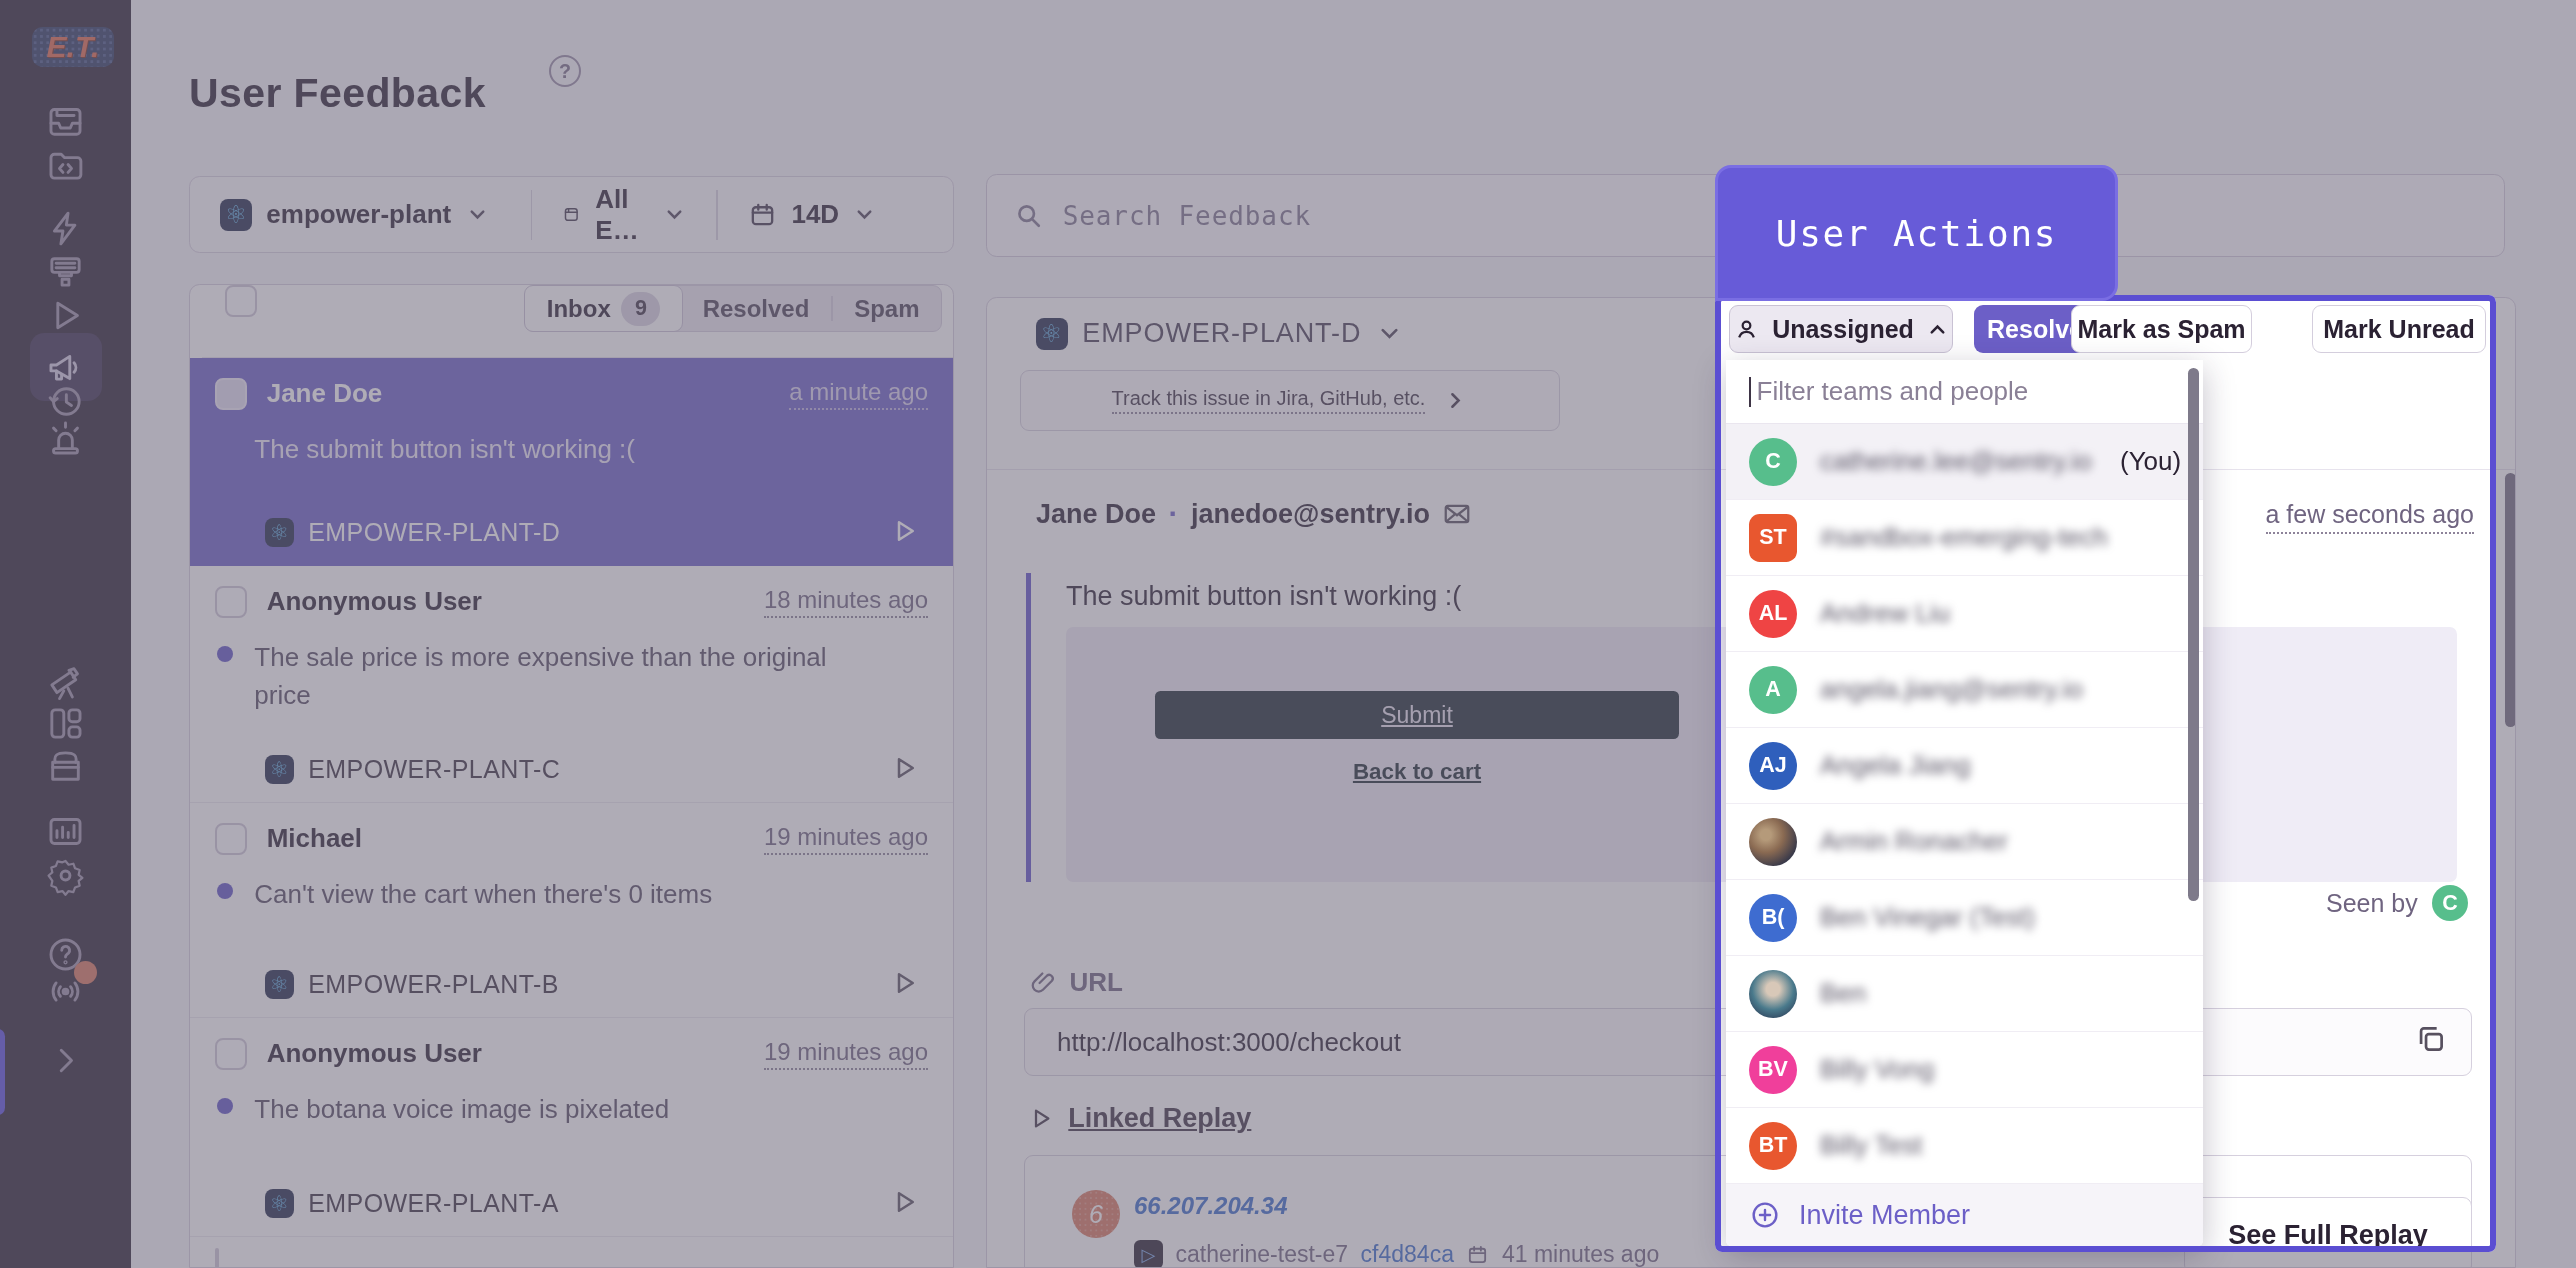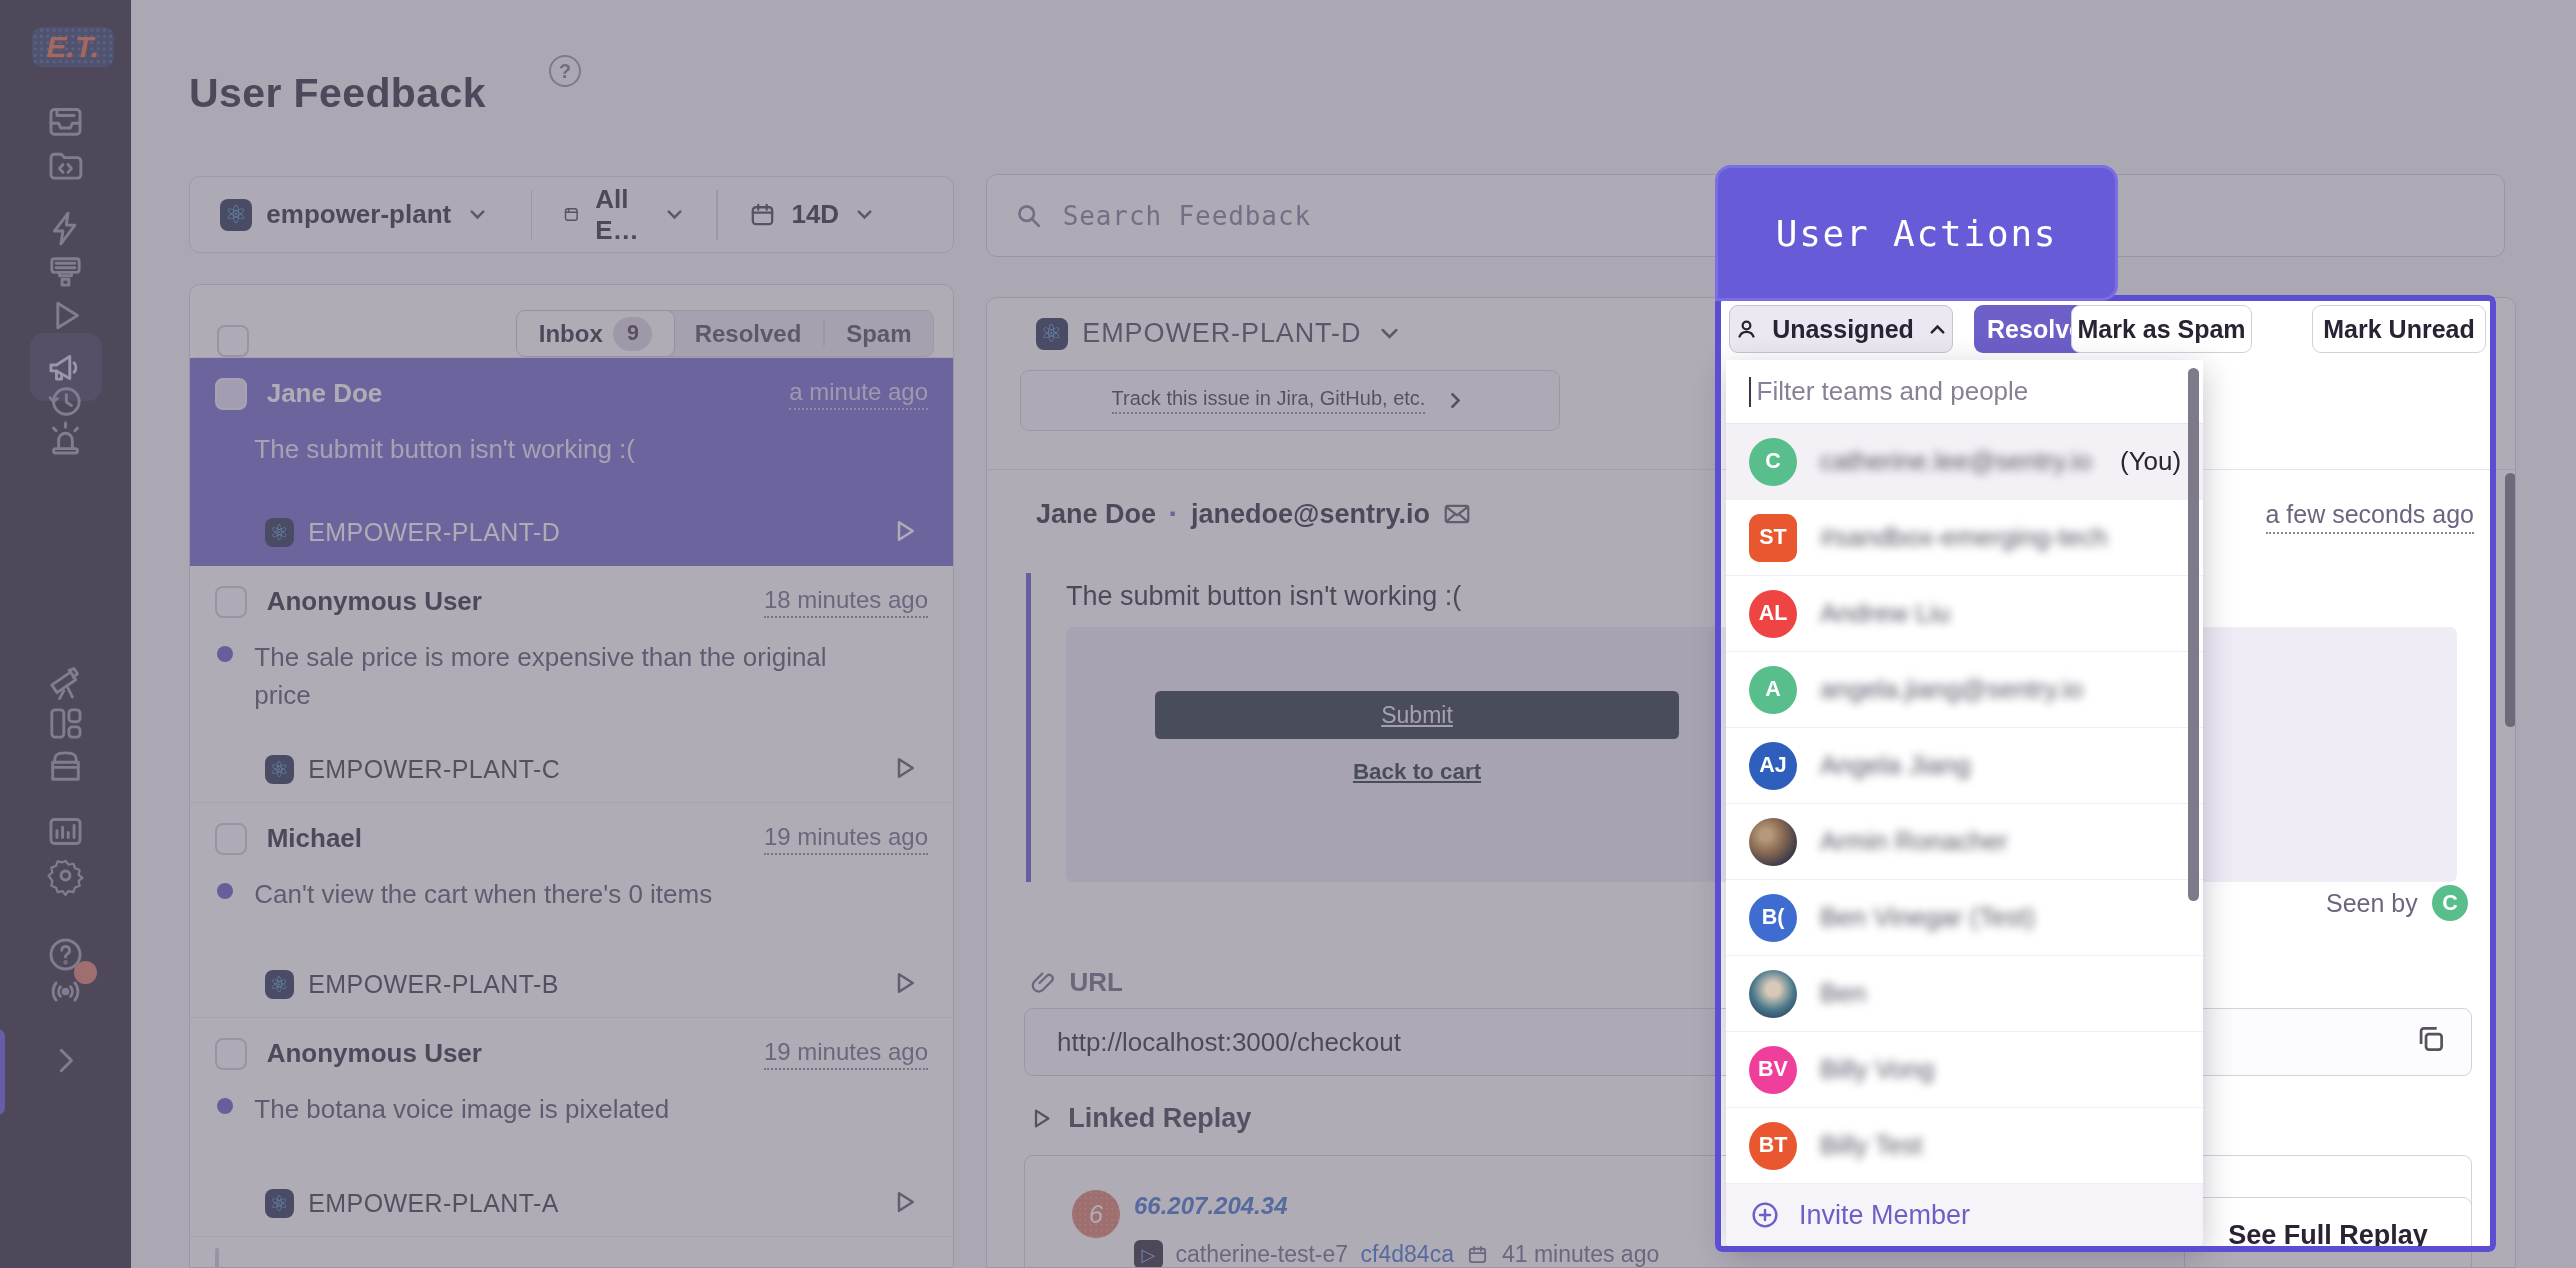--- a/index.html
+++ b/index.html
@@ -33,21 +33,21 @@
   
   #filter-bar{left:189px;top:176px;width:765px;height:77px;background:#FBFAFD;border:1.8px solid #D8D2E0;border-radius:10.7px;display:flex;align-items:stretch;}
   .fcell{display:flex;align-items:center;gap:14.3px;padding:0 30px;font-size:26px;font-weight:600;color:#2B2233;}
   .fdiv{width:1.8px;background:#D8D2E0;margin:12.5px 0;}
   .react-badge{width:32px;height:32px;border-radius:8px;background:#20294a;color:#5FB3E8;display:inline-flex;align-items:center;justify-content:center;font-size:25px;flex:none;}
   .chev{color:#4D4458;flex:none;}
   .fic{color:#40384d;}
 
   
   #list-panel{left:189px;top:284px;width:765px;height:984px;background:#FFFFFF;border:1.8px solid #D4CEDD;border-radius:10.7px 10.7px 0 0;overflow:hidden;}
-  #list-head{position:absolute;left:4px;top:0;width:100%;height:73px;border-bottom:1.8px solid #E7E3ED;display:flex;align-items:flex-end;padding:0 23px;gap:12px;}
+  #list-head{position:absolute;left:12px;top:0;width:100%;height:73px;border-bottom:1.8px solid #E7E3ED;display:flex;align-items:flex-start;padding:0 23px;gap:12px;}
   .cbx{width:32px;height:32px;border:2.2px solid #CFC8D8;border-radius:8px;background:#FDFCFE;flex:none;}
   #seg-group{margin-left:auto;display:flex;align-items:center;background:#EBE7F0;border:1.8px solid #D5CEDE;border-radius:9px;height:47px;padding:0;}
   .seg{display:flex;align-items:center;gap:10.7px;padding:0 21.5px;font-size:24px;font-weight:600;color:#4D4458;height:100%;}
   .seg.active{background:#FFFFFF;border:1.8px solid #C9C2D4;border-radius:9px;margin:-1.8px;color:#2B2233;height:47px;}
   .seg-badge{min-width:39px;height:34px;border-radius:18px;background:#D9D3E2;color:#3E3446;font-size:21.5px;display:flex;align-items:center;justify-content:center;padding:0 9px;}
   .seg-sep{width:1.8px;height:25px;background:#D5CEDE;}
   #fb-list{position:absolute;left:0;top:73px;width:100%;}
   .fb-item{position:relative;width:100%;padding:19.7px 25px 16px 25px;display:flex;flex-direction:column;border-bottom:1.8px solid #ECE8F0;background:#FFF;}
   .fb-item.selected{background:#6C5FC7;border-bottom-color:#6C5FC7;}
   .fb-row1{display:flex;align-items:center;gap:19.7px;}
@@ -89,21 +89,21 @@
   #quote-bar{left:39px;top:275px;width:5.4px;height:309px;background:#6152C9;}
   #fb-message{left:79px;top:283px;font-size:27px;color:#2B2233;}
   #embed{left:79px;top:329px;width:1391px;height:255px;background:#EFECF6;border-radius:7.2px;}
   #embed-submit{position:absolute;left:89px;top:64px;width:524px;height:48px;background:#1D2B33;border-radius:5.4px;color:#E8E3F0;font-size:23px;display:flex;align-items:center;justify-content:center;text-decoration:underline;}
   #embed-back{position:absolute;left:89px;top:132px;width:524px;text-align:center;font-size:22.4px;font-weight:bold;color:#1D2B33;text-decoration:underline;}
   #seen-row{right:47px;top:587px;display:flex;align-items:center;gap:14.3px;font-size:25px;color:#6F6480;}
   .mini-avatar{width:36px;height:36px;border-radius:50%;background:#57BE8C;color:#FFF;font-size:21.5px;font-weight:bold;display:flex;align-items:center;justify-content:center;}
   #url-label{left:43px;top:669px;display:flex;align-items:center;gap:12.5px;font-size:26px;color:#6F6480;font-weight:600;}
   #url-input{left:37px;top:710px;width:1448px;height:68px;border:1.8px solid #D6D0DE;border-radius:9px;background:#FCFBFD;display:flex;align-items:center;padding:0 23px 0 32px;font-size:26px;color:#2B2233;}
   #copy-btn{margin-left:auto;color:#57505F;}
-  #replay-label{left:40px;top:805px;display:flex;align-items:center;gap:14.3px;font-size:27px;font-weight:600;color:#3E3446;}
+  #replay-label{left:40px;top:805px;display:flex;align-items:center;gap:14.3px;font-size:27px;font-weight:600;color:#3E3446;text-decoration:underline;}
   #replay-card{left:37px;top:857px;width:1448px;height:125px;border:1.8px solid #D6D0DE;border-radius:9px;background:#FFFFFF;}
   #replay-avatar{position:absolute;left:47px;top:34px;width:48px;height:48px;border-radius:50%;background:#D9785F;color:#fff;font-size:25px;font-style:italic;display:flex;align-items:center;justify-content:center;
      background-image:radial-gradient(rgba(255,255,255,.25) 1.3px,transparent 1.3px);background-size:5.4px 5.4px;}
   #replay-ip{position:absolute;left:109px;top:36px;font-size:24px;font-weight:bold;color:#3B6ECC;font-style:italic;}
   #replay-sub{position:absolute;left:109px;top:84px;display:flex;align-items:center;gap:12.5px;font-size:23px;color:#6F6480;}
   .mini-proj{width:29px;height:29px;border-radius:6.3px;background:#26202F;color:#7AA7E8;display:inline-flex;align-items:center;justify-content:center;font-size:18px;}
   #replay-sub .hash{color:#3B6ECC;}
   #see-replay-btn{left:1197px;top:899px;width:288px;height:77px;background:#FFFFFF;border:1.8px solid #D6D0DE;border-radius:9px;display:flex;align-items:center;justify-content:center;font-size:27px;font-weight:bold;color:#2B2233;}
   #panel-scrollbar{left:1518px;top:175px;width:10.7px;height:254px;background:#716C7E;border-radius:5.4px;}
 

